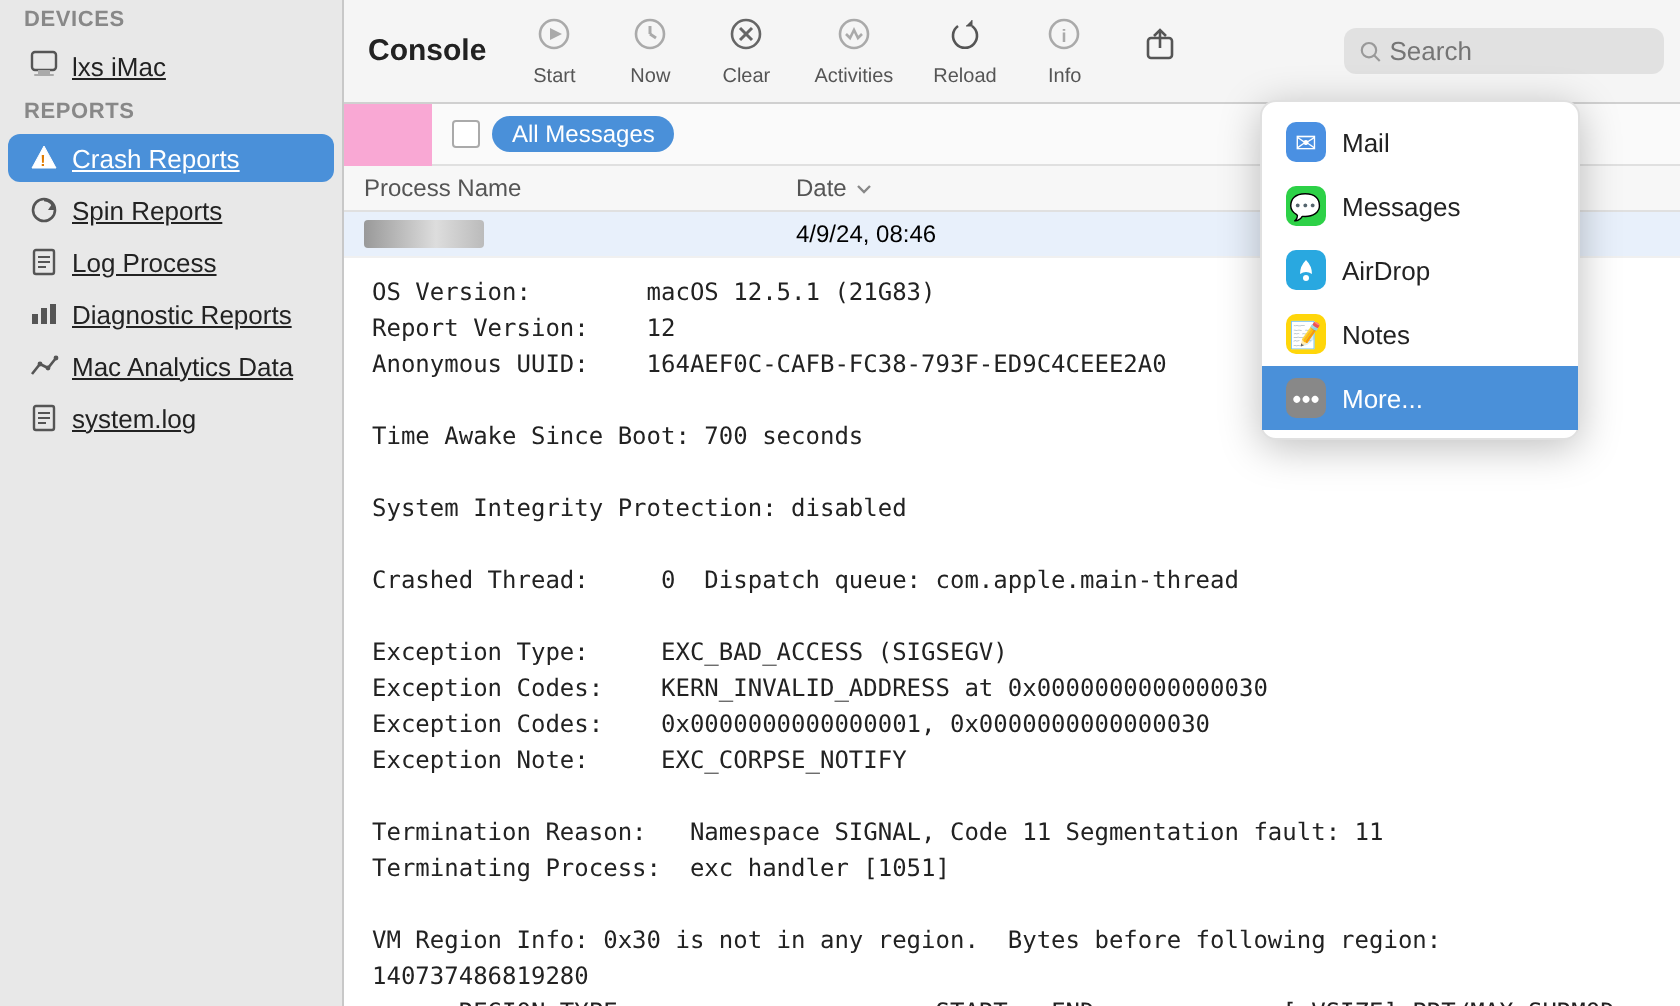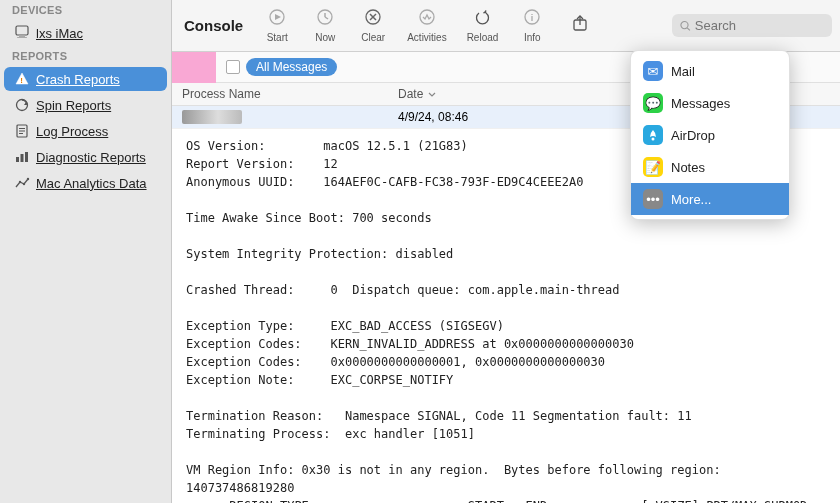--- a/index.html
+++ b/index.html
@@ -339,20 +339,31 @@
       <svg width="16" height="16" viewBox="0 0 16 16">
         <polyline points="2,12 6,7 10,9 14,4" fill="none" stroke="#555" stroke-width="1.3"></polyline>
         <circle cx="6" cy="7" r="1.2" fill="#555"></circle>
         <circle cx="10" cy="9" r="1.2" fill="#555"></circle>
         <circle cx="14" cy="4" r="1.2" fill="#555"></circle>
       </svg>
     </span>
     <span>Mac Analytics Data</span>
   </div>
 
+  <div class="sidebar-item">
+    <span class="item-icon">
+      <svg width="16" height="16" viewBox="0 0 16 16">
+        <rect x="3" y="2" width="10" height="12" rx="1" fill="none" stroke="#555" stroke-width="1.2"></rect>
+        <line x1="5" y1="5.5" x2="11" y2="5.5" stroke="#555" stroke-width="1"></line>
+        <line x1="5" y1="8" x2="11" y2="8" stroke="#555" stroke-width="1"></line>
+        <line x1="5" y1="10.5" x2="9" y2="10.5" stroke="#555" stroke-width="1"></line>
+      </svg>
+    </span>
+    <span>system.log</span>
+  </div>
 </div>
 
 <div class="main">
 
   <div class="toolbar">
     <span class="toolbar-title">Console</span>
 
     <div class="toolbar-btn">
       <span class="btn-icon">
         <svg width="18" height="18" viewBox="0 0 18 18">

